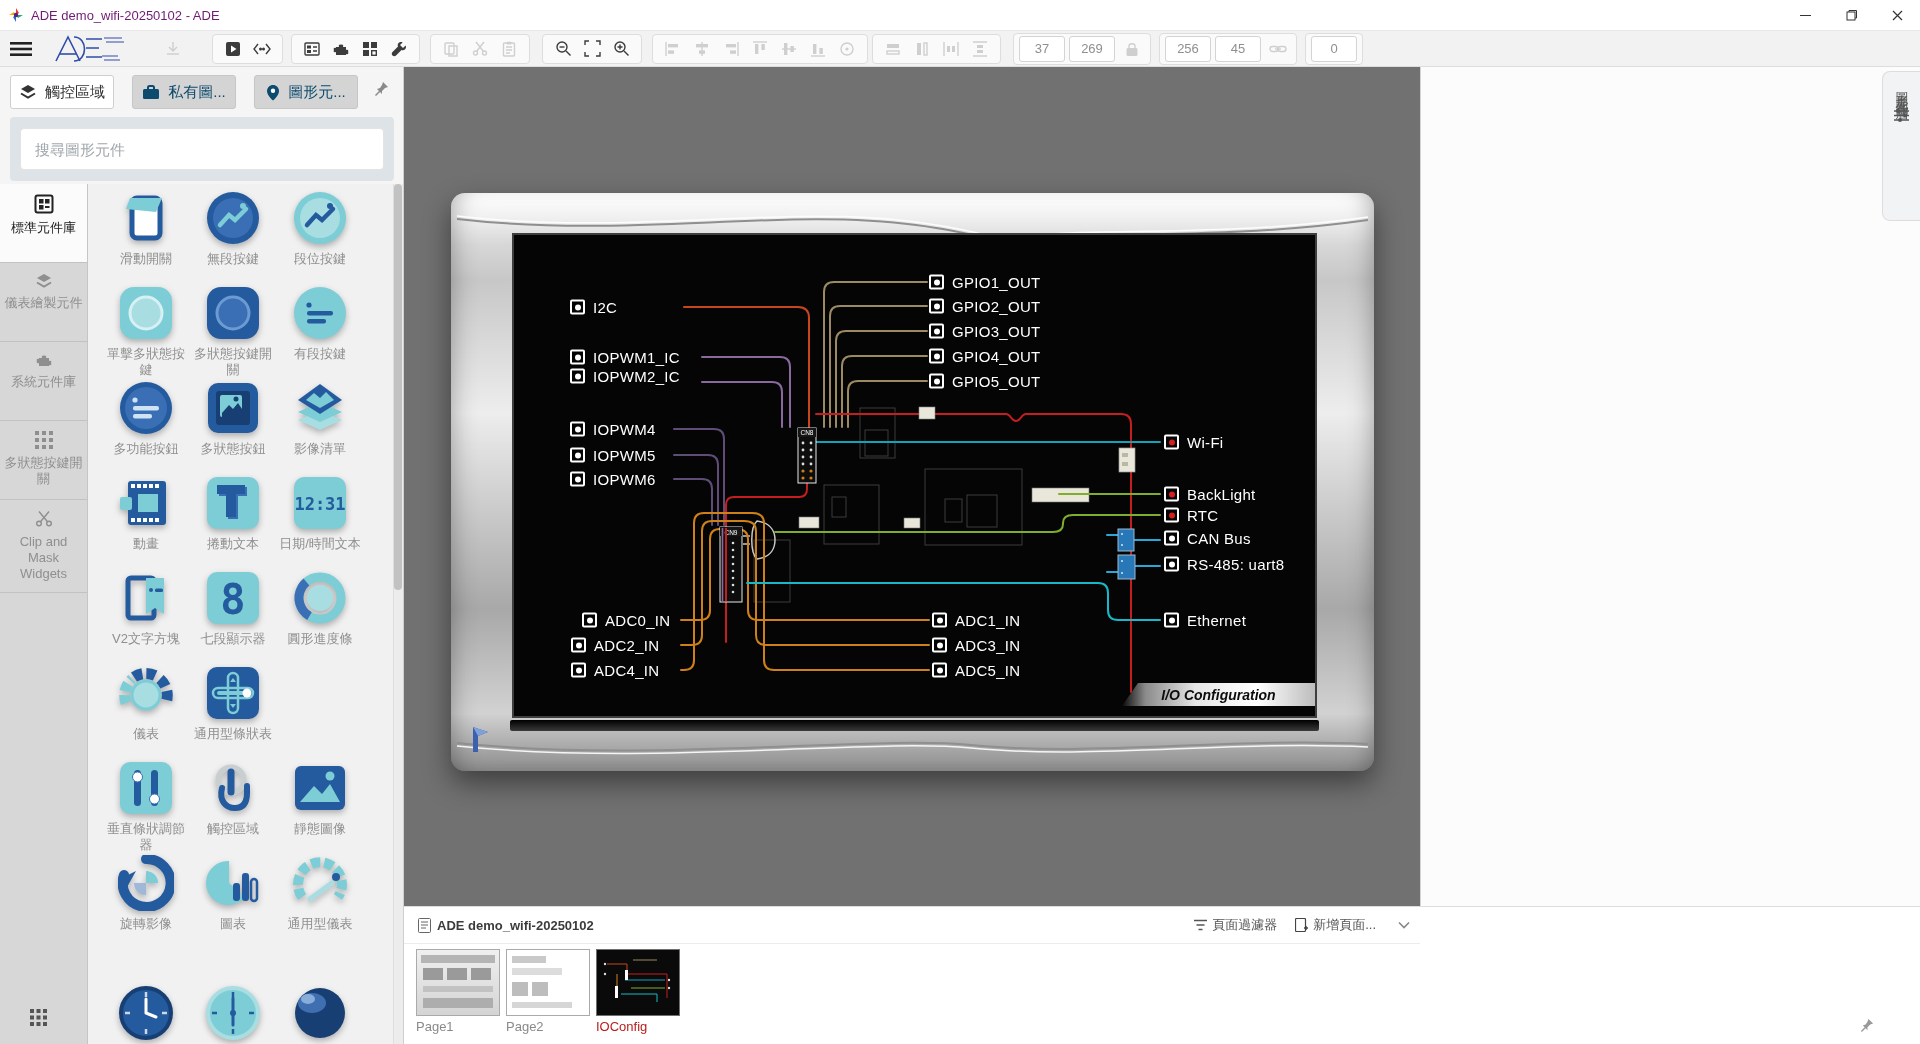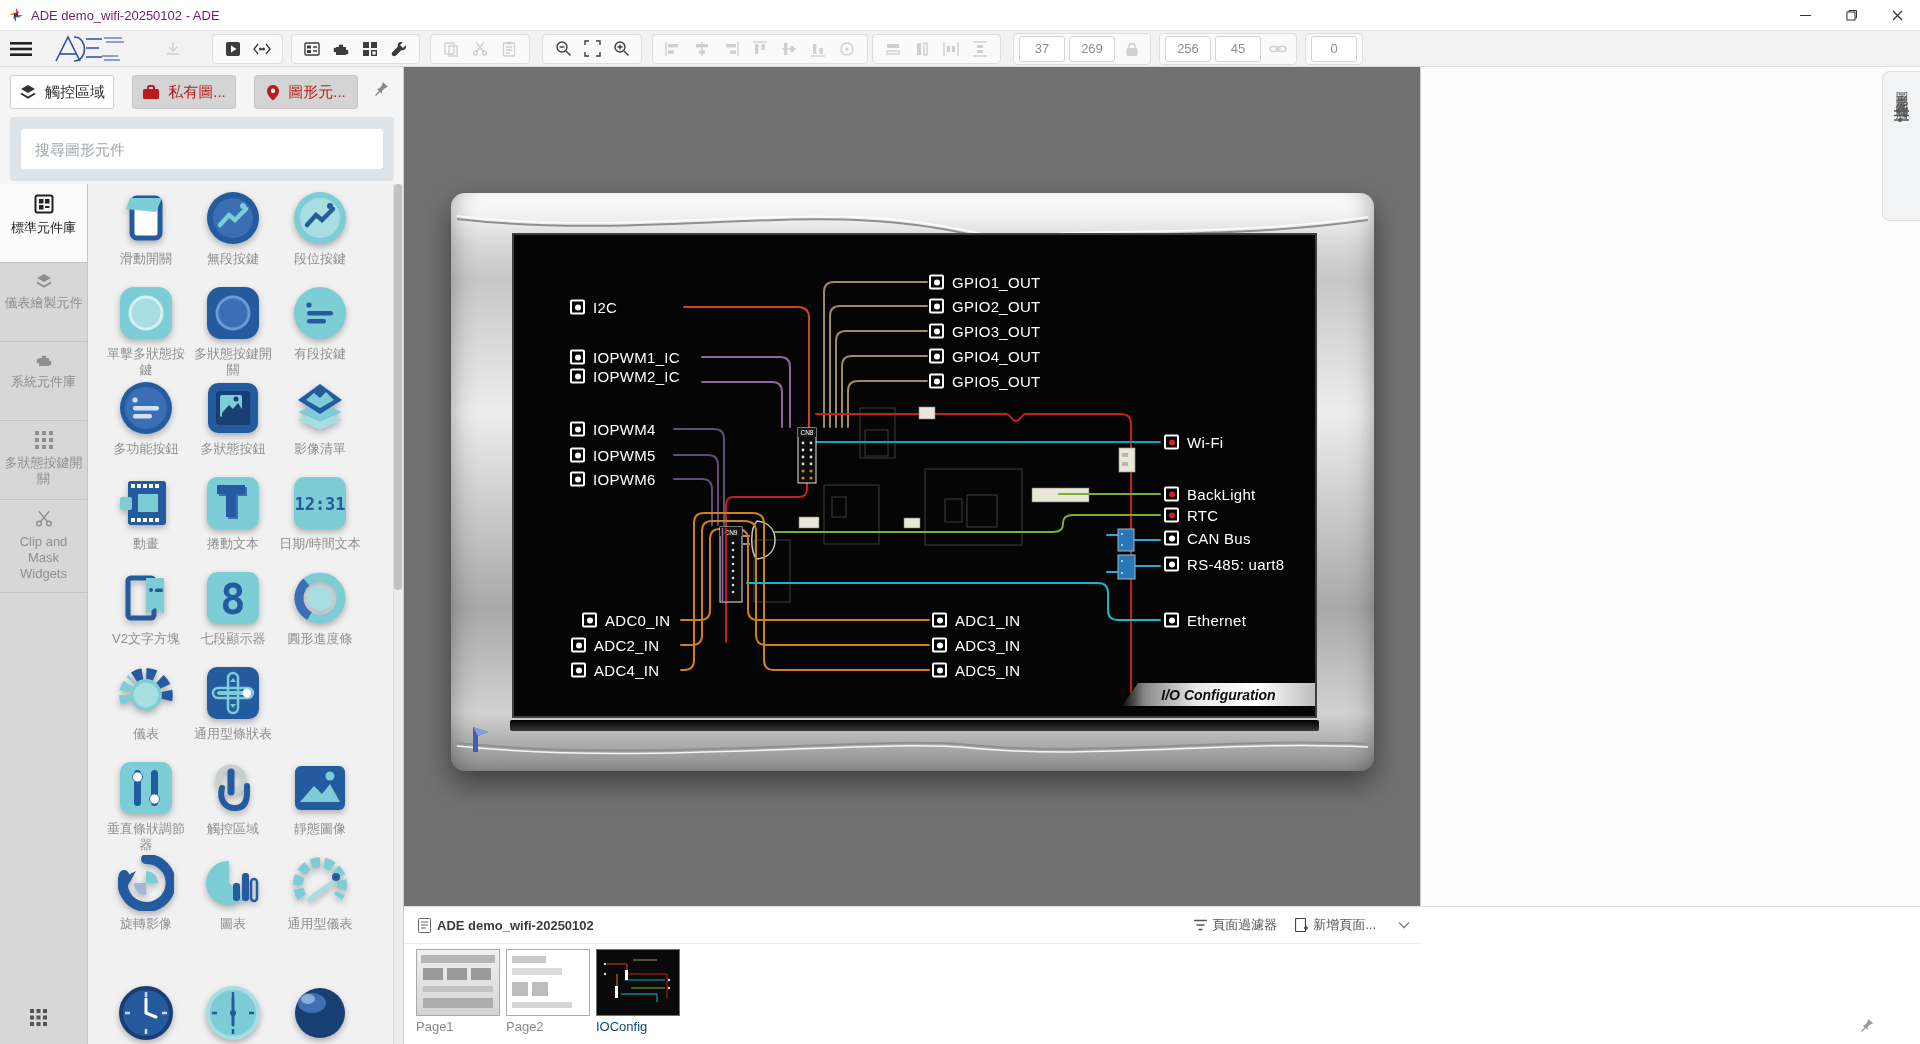--- a/index.html
+++ b/index.html
@@ -19,21 +19,21 @@
   .tbtn { width:26px; height:26px; display:flex; align-items:center; justify-content:center; color:#3c3c3c; border-radius:3px; }
   .tbtn.off { color:#cfcfcf; }
   .tfield { width:46px; height:26px; background:#fff; border:1px solid #d4d4d4; border-radius:3px; color:#8f8f8f; font-size:13px; text-align:center; outline:none; font-family:"Liberation Sans",sans-serif; }
   .fgroup { display:flex; align-items:center; gap:4px; background:#fafafa; border:1px solid #ddd; border-radius:4px; padding:2px 5px; height:32px; }
 
   
   #left-panel { position:absolute; left:0; top:67px; width:404px; height:977px; background:#f5f5f5; border-right:1px solid #cfcfcf; }
   #lib-tabs { position:absolute; left:10px; top:8px; display:flex; gap:18px; }
   .libtab { width:104px; height:34px; display:flex; align-items:center; justify-content:center; gap:8px; font-size:15px; border-radius:3px; }
   .libtab.active { background:#fff; border:1px solid #cfcfcf; color:#333; }
-  .libtab.inactive { background:#d4d4d4; border:1px solid #c6c6c6; color:#b91c1c; }
+  .libtab.inactive { background:#d4d4d4; border:1px solid #c6c6c6; color:#0c4a6e; }
   #tab-pin { position:absolute; left:374px; top:14px; color:#777; }
   #search-wrap { position:absolute; left:10px; top:50px; width:384px; height:64px; background:#dde3e7; border-radius:4px; padding:11px 10px; }
   #search-input { width:100%; height:42px; border:1px solid #e3e3e3; border-radius:4px; background:#fff; font-size:15px; padding:0 14px; color:#444; outline:none; font-family:"Liberation Sans",sans-serif; }
   #search-input::placeholder { color:#a0a6aa; }
 
   #cat-rail { position:absolute; left:0; top:117px; width:88px; height:860px; background:#d7d7d7; border-right:1px solid #c5c5c5; }
   .cat { width:100%; min-height:79px; padding:10px 4px; border-bottom:1px solid #c2c2c2; display:flex; flex-direction:column; align-items:center; gap:6px; font-size:13px; line-height:16px; text-align:center; color:#8f8f8f; background:#d7d7d7; }
   .cat.active { background:#fbfbfb; color:#222; }
   .cat .cicon { color:#8f8f8f; }
   .cat.active .cicon { color:#222; }
@@ -78,21 +78,21 @@
   #bp-title .bicon { color:#666; }
   #bp-right { margin-left:auto; display:flex; align-items:center; gap:18px; margin-right:10px; }
   .bp-act { display:flex; align-items:center; gap:5px; font-size:13px; color:#555; }
   .bp-act .bicon { color:#444; }
   #bp-chevron { color:#888; margin-left:4px; }
   #pages { position:absolute; left:12px; top:42px; display:flex; gap:20px; }
   .page { width:70px; }
   .pthumb { width:84px; height:67px; border:1px solid #aaa; background:#fff; position:relative; overflow:hidden; }
   .page.active .pthumb { border:1px solid #6f6f6f; }
   .pname { margin-top:3px; font-size:13px; color:#8a8a8a; }
-  .page.active .pname { color:#0c4a6e; }
+  .page.active .pname { color:#b91c1c; }
   #bp-pin { position:absolute; right:46px; bottom:12px; color:#8a8a8a; }
 
   svg { display:block; }
 </style>
 </head>
 <body>
 
 <div id="titlebar">
   <span id="app-icon">
     <svg width="16" height="16" viewBox="0 0 16 16">

